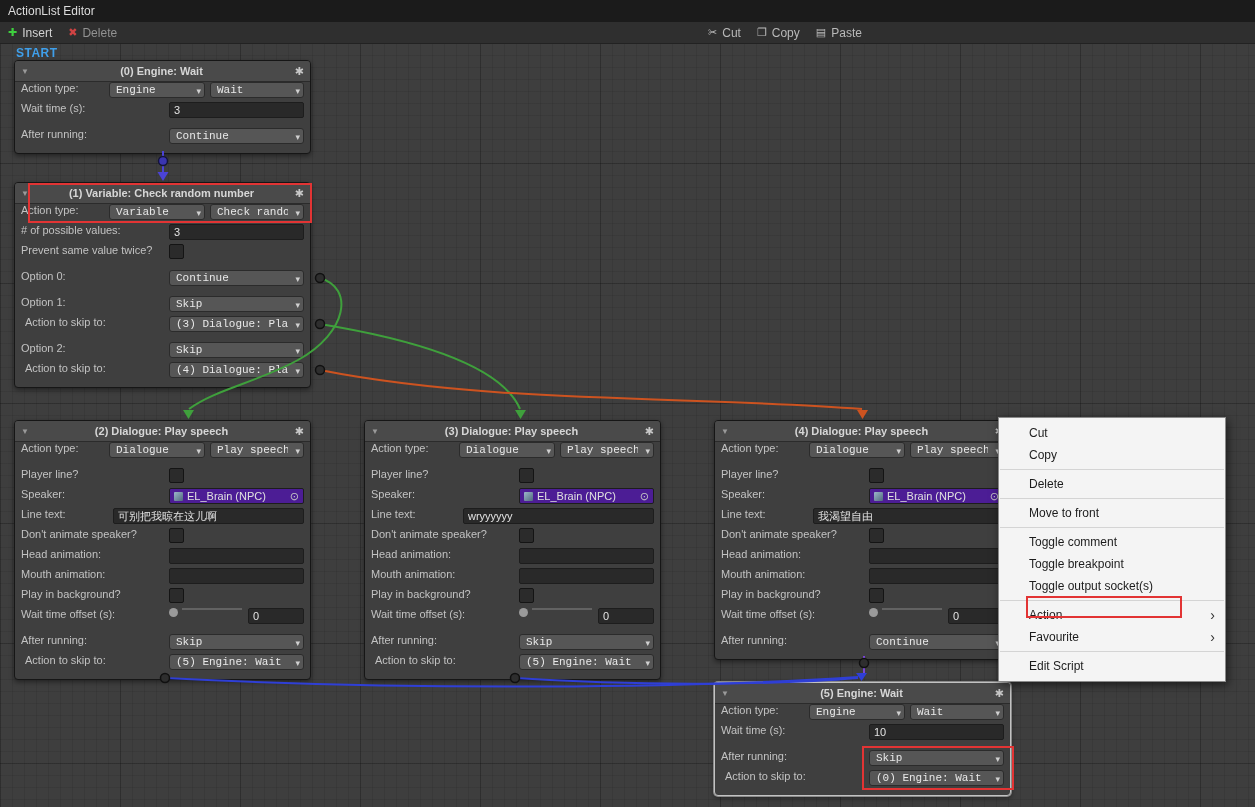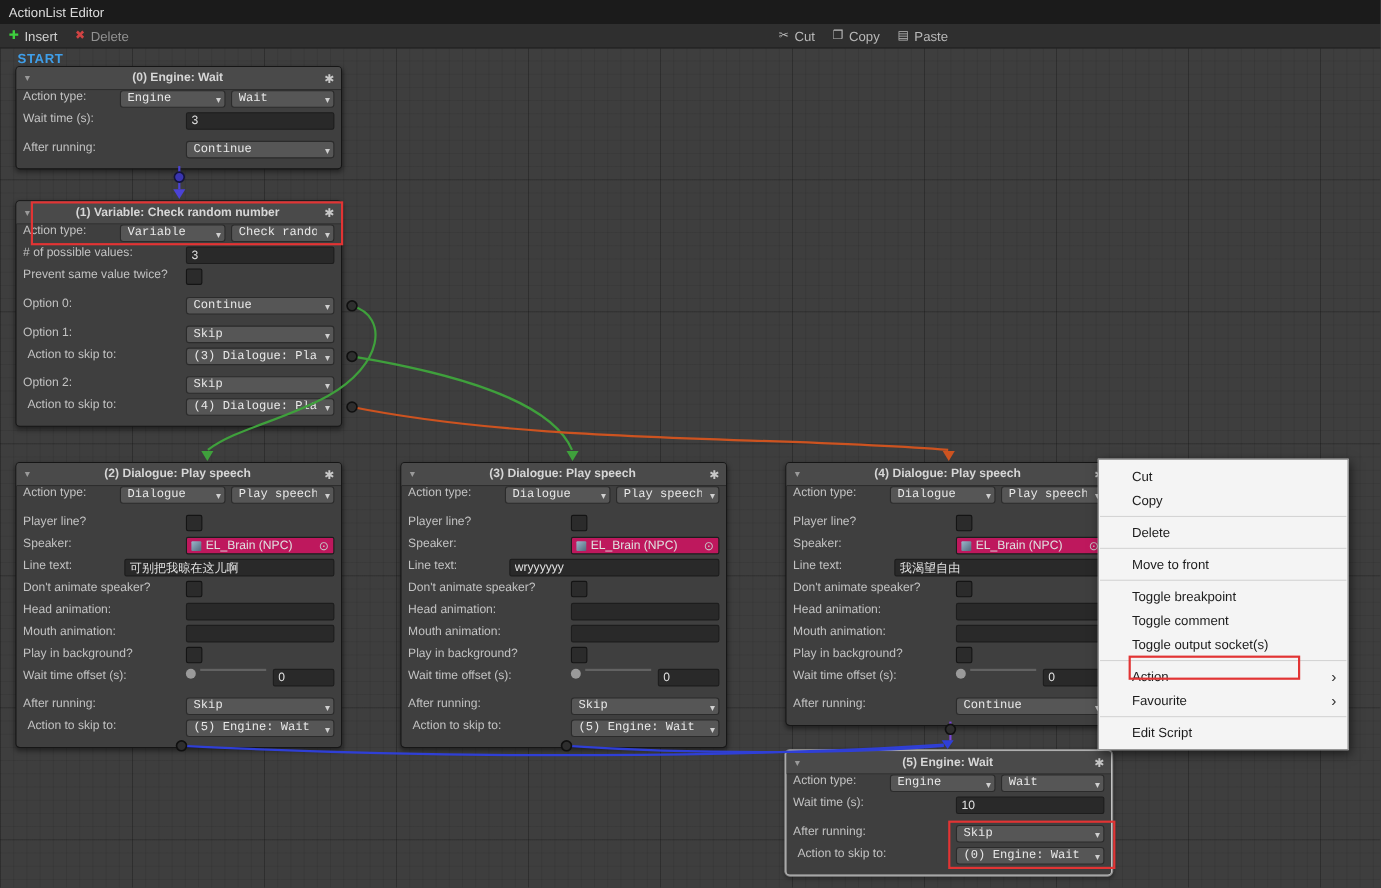--- a/index.html
+++ b/index.html
@@ -80,21 +80,21 @@
   .arr{position:absolute;right:3px;top:2px;font-size:9px;color:#d0d0d0;line-height:12px;}
   .dd.cat{flex:none;width:96px;margin-right:5px;}
   .ti{
     height:16px;background:#292929;border:1px solid #1d1d1d;border-radius:2px;
     font-size:11px;color:#e2e2e2;padding:0 4px;flex:1;min-width:0;outline:none;
     box-sizing:border-box;font-family:"Liberation Sans",sans-serif;
   }
   .ti.num{flex:none;width:56px;}
   .cb{width:13px;height:13px;background:#2b2b2b;border:1px solid #141414;border-radius:2px;flex:none;}
   .obj{
-    height:16px;background:#be185d;border:1px solid #1d1d1d;border-radius:2px;
+    height:16px;background:#4c1d95;border:1px solid #1d1d1d;border-radius:2px;
     flex:1;display:flex;align-items:center;min-width:0;box-sizing:border-box;
   }
   .cube{width:9px;height:9px;margin:0 4px;background:linear-gradient(135deg,#9db8cc,#50687c);border-radius:1px;flex:none;}
   .otext{flex:1;font-size:11px;color:#e0e0e0;white-space:nowrap;overflow:hidden;}
   .picker{flex:none;font-size:11px;color:#c6c6c6;margin:0 4px;cursor:default;}
   .knob{width:9px;height:9px;border-radius:50%;background:#9a9a9a;flex:none;margin-right:4px;}
   .track{height:2px;background:#626262;flex:1;margin-right:6px;}
   
   .wires{position:absolute;left:0;top:0;z-index:5;pointer-events:none;}
   
@@ -521,22 +521,22 @@
 </svg>
 
 <div class="menu">
   <div class="mi"><span>Cut</span></div>
   <div class="mi"><span>Copy</span></div>
   <div class="msep"></div>
   <div class="mi"><span>Delete</span></div>
   <div class="msep"></div>
   <div class="mi"><span>Move to front</span></div>
   <div class="msep"></div>
+  <div class="mi"><span>Toggle comment</span></div>
   <div class="mi"><span>Toggle breakpoint</span></div>
-  <div class="mi"><span>Toggle comment</span></div>
   <div class="mi"><span>Toggle output socket(s)</span></div>
   <div class="msep"></div>
   <div class="mi"><span>Action</span><span class="sub">›</span></div>
   <div class="mi"><span>Favourite</span><span class="sub">›</span></div>
   <div class="msep"></div>
   <div class="mi"><span>Edit Script</span></div>
 </div>
 
 <div class="redbox" style="left:28px;top:183px;width:284px;height:40px;"></div>
 <div class="redbox" style="left:862px;top:746px;width:152px;height:44px;"></div>

